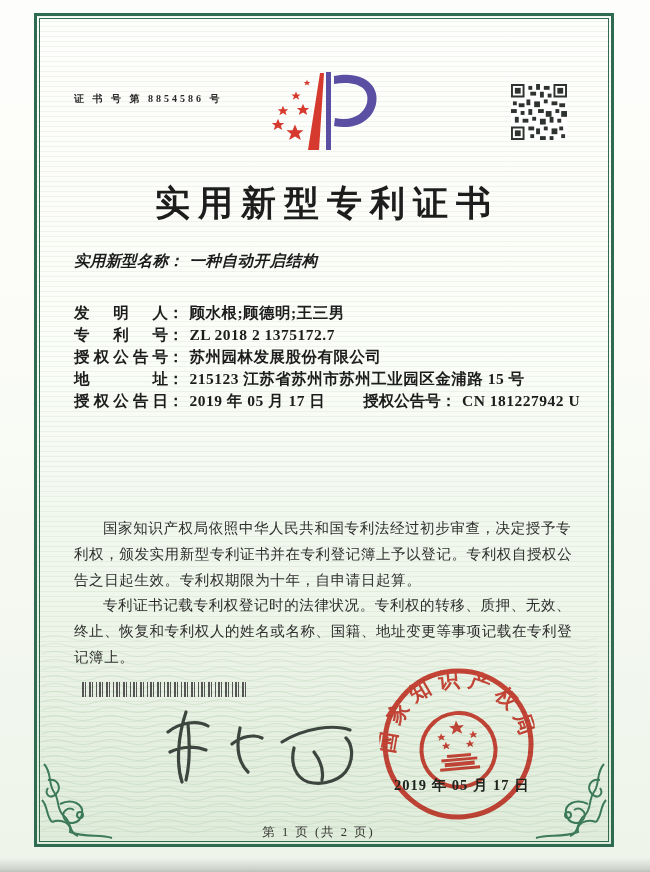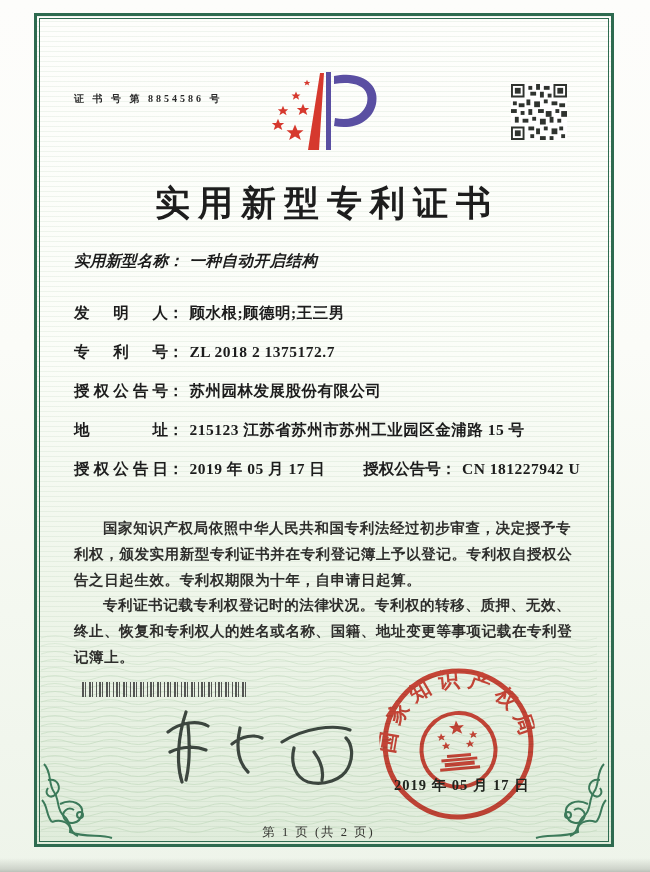--- a/index.html
+++ b/index.html
@@ -24,30 +24,30 @@
   .waves { position:absolute; left:4px; right:4px; bottom:4px; height:210px; width:calc(100% - 8px); pointer-events:none; }
 
   .cert-number { position:absolute; left:74px; top:92px; font-size:10px; letter-spacing:3px; color:#2a2a2a; font-weight:700; }
   .logo { position:absolute; left:268px; top:68px; }
   .qr { position:absolute; left:511px; top:82px; }
 
   .title { position:absolute; left:4px; right:0; top:180px; text-align:center;
     font-size:35px; font-weight:700; letter-spacing:8px; color:#1d1d1d; }
 
   .fields { position:absolute; left:74px; top:250px; width:505px; font-size:15.5px; color:#1c1c1c; }
-  .f-row { margin-bottom:17px; line-height:22px; font-weight:600; white-space:nowrap; }
+  .f-row { line-height:22px; font-weight:600; white-space:nowrap; }
   .f-row.first { margin-bottom:30px;font-style:italic; }
   .f-label { display:inline-block; width:94px; text-align:justify; text-align-last:justify; }
   .f-colon { display:inline-block; margin-right:2px; }
   .f-value { letter-spacing:.5px; }
   .f-pair2 { margin-left:34px; }
 
   .legal { position:absolute; left:74px; top:516px; width:504px; font-size:14.5px; line-height:1.78;
     color:#2e2e2c; letter-spacing:.6px; }
-  .legal p { text-indent:2em;font-weight:bold; }
+  .legal p { text-indent:2em; }
 
   .barcode { position:absolute; left:82px; top:682px; width:164px; height:15px;
     background:repeating-linear-gradient(90deg,#3b3b3b 0 2px,transparent 2px 3px,#3b3b3b 3px 4px,transparent 4px 7px,#3b3b3b 7px 9px,transparent 9px 10px,#3b3b3b 10px 11px,transparent 11px 14px,#3b3b3b 14px 15px,transparent 15px 17px);
     opacity:.85; }
 
   .signer { position:absolute; left:80px; top:722px; font-size:16px; color:#222; font-weight:600; line-height:30px; }
   .signature { position:absolute; left:148px; top:698px; }
 
   .seal { position:absolute; left:380px; top:666px; mix-blend-mode:multiply; opacity:.93; transform:rotate(-5deg); }
   .seal-date { position:absolute; left:394px; top:776px; width:150px; font-size:14.5px; color:#20241f; font-weight:600; letter-spacing:1px; }

